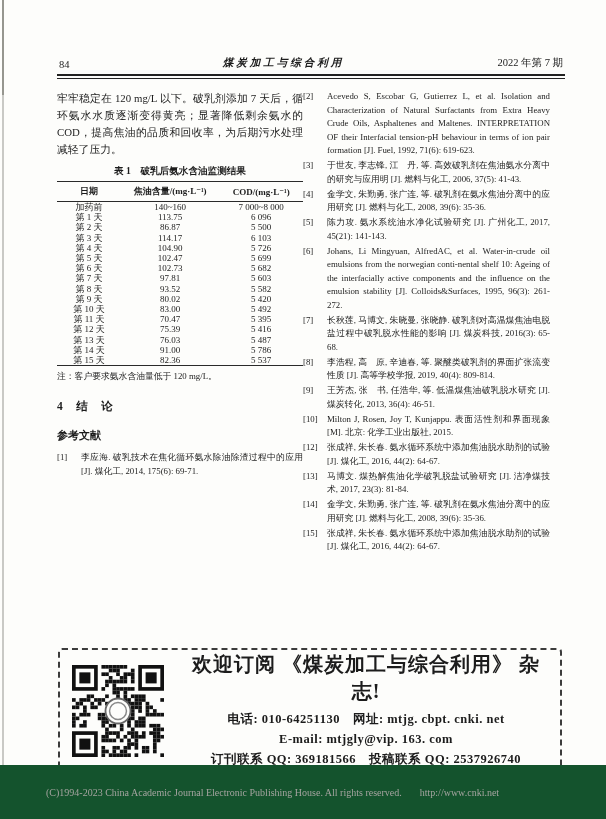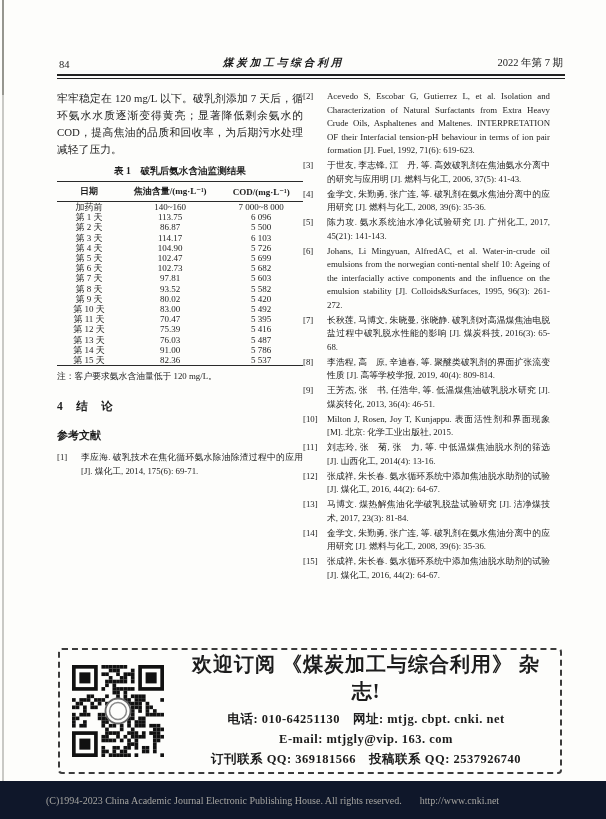--- a/index.html
+++ b/index.html
@@ -45,21 +45,21 @@
   .sub-box{position:absolute;left:58px;top:648px;width:504px;height:126px;
            border:2.5px dashed #3c3c3c;border-radius:4px;box-sizing:border-box;
            display:flex;align-items:center;gap:20px;padding:8px 12px;background:#fdfdfb;}
   .qr{flex:0 0 92px;width:92px;height:92px;}
   .qr svg{width:92px;height:92px;display:block;}
   .sub-content{flex:1;text-align:center;}
   .sub-title{font-size:20px;font-weight:bold;margin:0 0 6px 0;letter-spacing:1px;}
   .sub-line{font-size:12.5px;font-weight:bold;margin:4px 0;letter-spacing:0.5px;}
 
   
-  .footer{position:absolute;left:0;right:0;bottom:0;height:38px;background:#0f172a;
+  .footer{position:absolute;left:0;right:0;bottom:0;height:54px;background:#14532d;
           display:flex;align-items:center;padding-left:46px;box-sizing:border-box;
           font-size:10px;color:#a5a4a0;gap:18px;}
 </style>
 </head>
 <body>
 
 <div class="page">
   <div class="scan-edge"></div>
   <div class="scan-edge-dark"></div>
 
@@ -239,24 +239,20 @@
             <div class="ref-item">
               <span class="ref-num">[9]</span>
               <span class="ref-text">王芳杰, 张　书, 任浩华, 等. 低温煤焦油破乳脱水研究 [J]. 煤炭转化, 2013, 36(4): 46-51.</span>
             </div>
 
             <div class="ref-item">
               <span class="ref-num">[10]</span>
               <span class="ref-text">Milton J, Rosen, Joy T, Kunjappu. 表面活性剂和界面现象 [M]. 北京: 化学工业出版社, 2015.</span>
             </div>
 
-            <div class="ref-item">
-              <span class="ref-num">[11]</span>
-              <span class="ref-text">刘志玲, 张　菊, 张　力, 等. 中低温煤焦油脱水剂的筛选 [J]. 山西化工, 2014(4): 13-16.</span>
-            </div>
 
             <div class="ref-item">
               <span class="ref-num">[12]</span>
               <span class="ref-text">张成祥, 朱长春. 氨水循环系统中添加焦油脱水助剂的试验 [J]. 煤化工, 2016, 44(2): 64-67.</span>
             </div>
 
             <div class="ref-item">
               <span class="ref-num">[13]</span>
               <span class="ref-text">马博文. 煤热解焦油化学破乳脱盐试验研究 [J]. 洁净煤技术, 2017, 23(3): 81-84.</span>
             </div>

